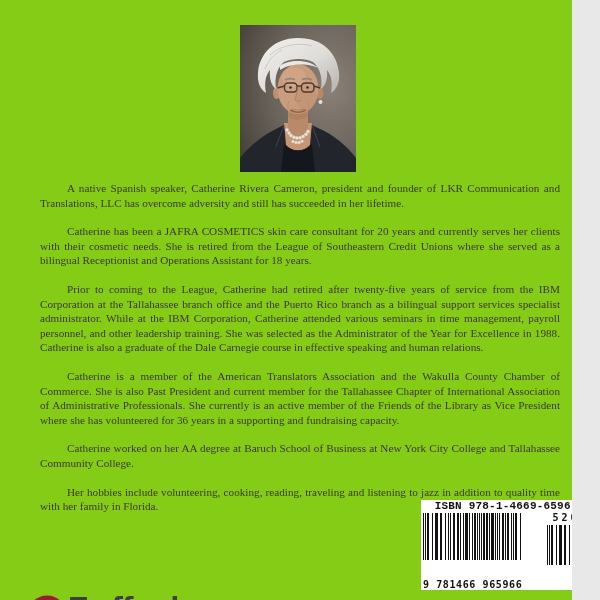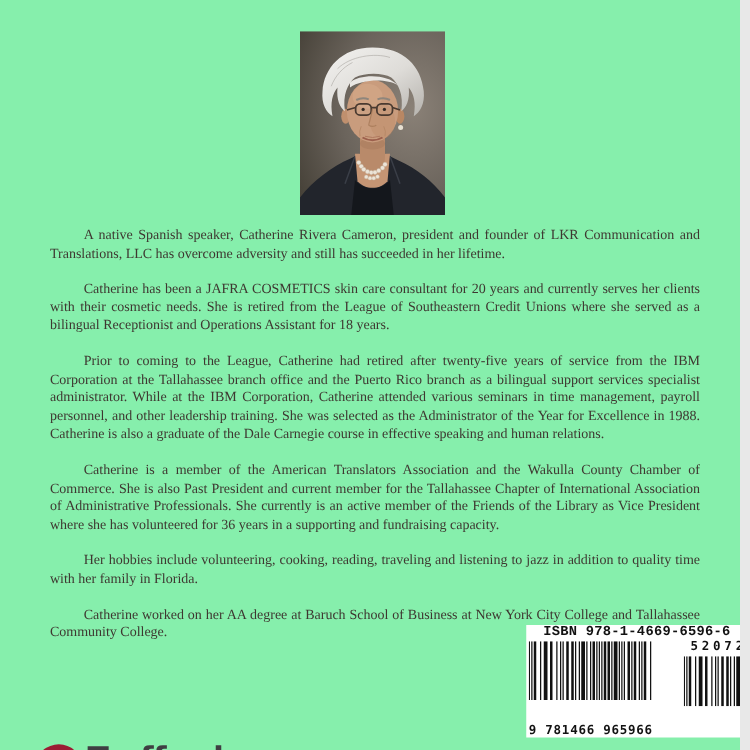--- a/index.html
+++ b/index.html
@@ -3,22 +3,22 @@
 <meta charset="utf-8">
 <style>
   :root{
     --text:#3e3831;
     --logo-red:#9b1c33;
     --logo-gray:#3f3e42;
     --barcode:#121212;
   }
   html,body{margin:0;padding:0;background:#e8e8e8;}
   .page{
-    position:relative;width:592px;height:600px;background:#86efac;
-    overflow:hidden;font-family:"Liberation Serif",serif;
+    position:relative;width:540px;height:600px;background:#84cc16;
+    overflow:hidden;font-family:"Liberation Serif",serif;padding-left:32px;
   }
   
   .photo{position:absolute;left:240px;top:25px;width:116px;height:147px;}
   .photo svg{display:block;}
 
   
   .bio{
     position:absolute;left:40px;top:181px;width:520px;
     color:var(--text);font-size:11.2px;line-height:14.6px;
     text-align:justify;
@@ -131,22 +131,22 @@
       <path d="M50,85 Q58,89.5 66,85" stroke="#9c5f4c" stroke-width="1.6" fill="none"></path>
       <path d="M52,84 Q58,86 64,84" stroke="#b07a5f" stroke-width="0.8" fill="none"></path>
     </svg>
   </div>
 
   <div class="bio">
       <p>A native Spanish speaker, Catherine Rivera Cameron, president and founder of LKR Communication and Translations, LLC has overcome adversity and still has succeeded in her lifetime.</p>
       <p>Catherine has been a JAFRA COSMETICS skin care consultant for 20 years and currently serves her clients with their cosmetic needs. She is retired from the League of Southeastern Credit Unions where she served as a bilingual Receptionist and Operations Assistant for 18 years.</p>
       <p>Prior to coming to the League, Catherine had retired after twenty-five years of service from the IBM Corporation at the Tallahassee branch office and the Puerto Rico branch as a bilingual support services specialist administrator. While at the IBM Corporation, Catherine attended various seminars in time management, payroll personnel, and other leadership training. She was selected as the Administrator of the Year for Excellence in 1988. Catherine is also a graduate of the Dale Carnegie course in effective speaking and human relations.</p>
       <p>Catherine is a member of the American Translators Association and the Wakulla County Chamber of Commerce.  She is also Past President and current member for the Tallahassee Chapter of International Association of Administrative Professionals.  She currently is an active member of the Friends of the Library as Vice President where she has volunteered for 36 years in a supporting and fundraising capacity.</p>
+      <p>Catherine worked on her AA degree at Baruch School of Business at New York City College and Tallahassee Community College.</p>
       <p>Her hobbies include volunteering, cooking, reading, traveling and listening to jazz in addition to quality time with her family in Florida.</p>
-      <p>Catherine worked on her AA degree at Baruch School of Business at New York City College and Tallahassee Community College.</p>
     </div>
 
   <div class="logo">
     <svg class="logo-mark" viewBox="0 0 40 40">
       <ellipse cx="19.5" cy="20" rx="18" ry="16.5" fill="#9b1c33" transform="rotate(-10 19.5 20)"></ellipse>
       <path d="M3,22 C10,11 25,6 34,10 C26,10.5 18,15 12,21 C19,16.5 29,14.5 34,17.5 C24,19 14,24 8,28.5 Z" fill="#ffffff"></path>
       <path d="M6.5,28 C14,23 24,21.5 30,23.5 C22,25.5 13,28.5 9.5,30.5 Z" fill="#ffffff" opacity="0.95"></path>
     </svg>
     <div class="logo-text">
       <div class="brand"><span>Trafford</span><span class="dot">.</span></div>

